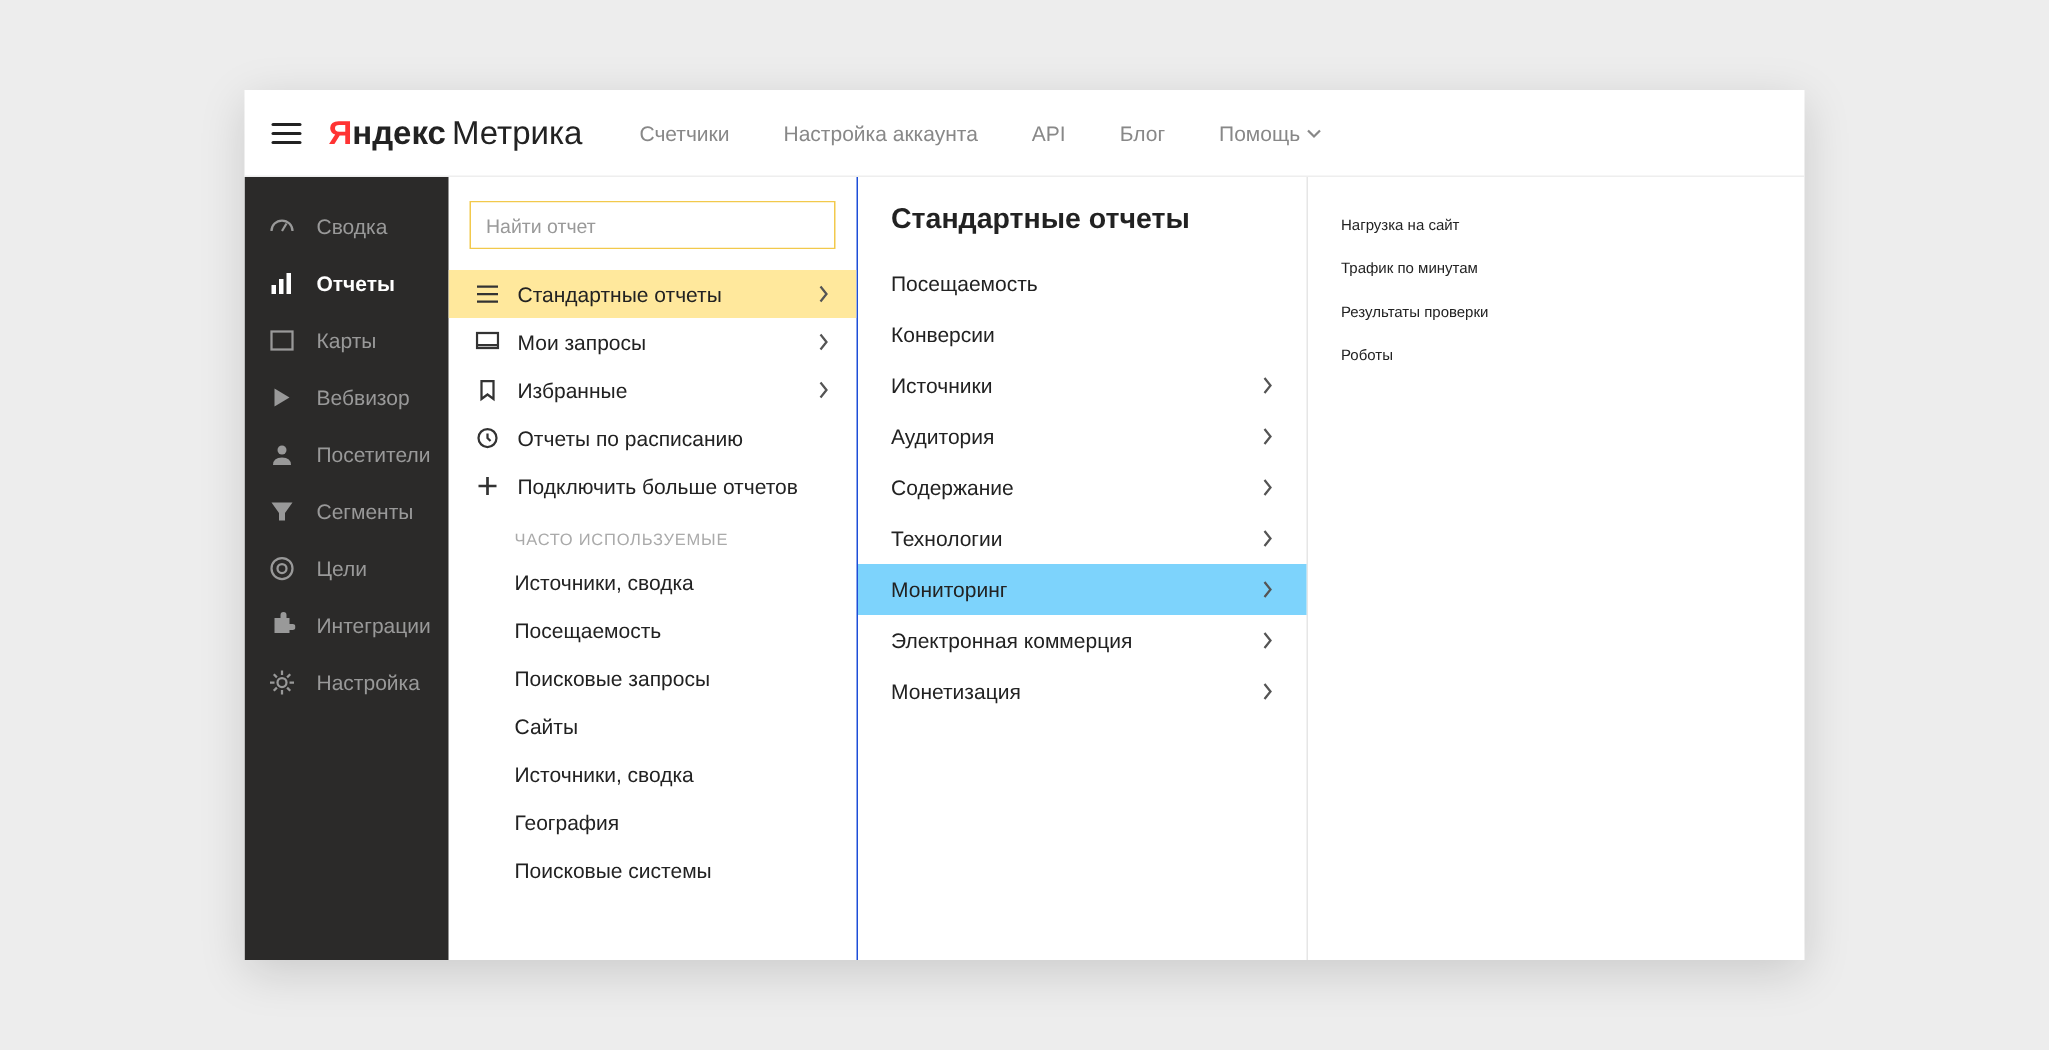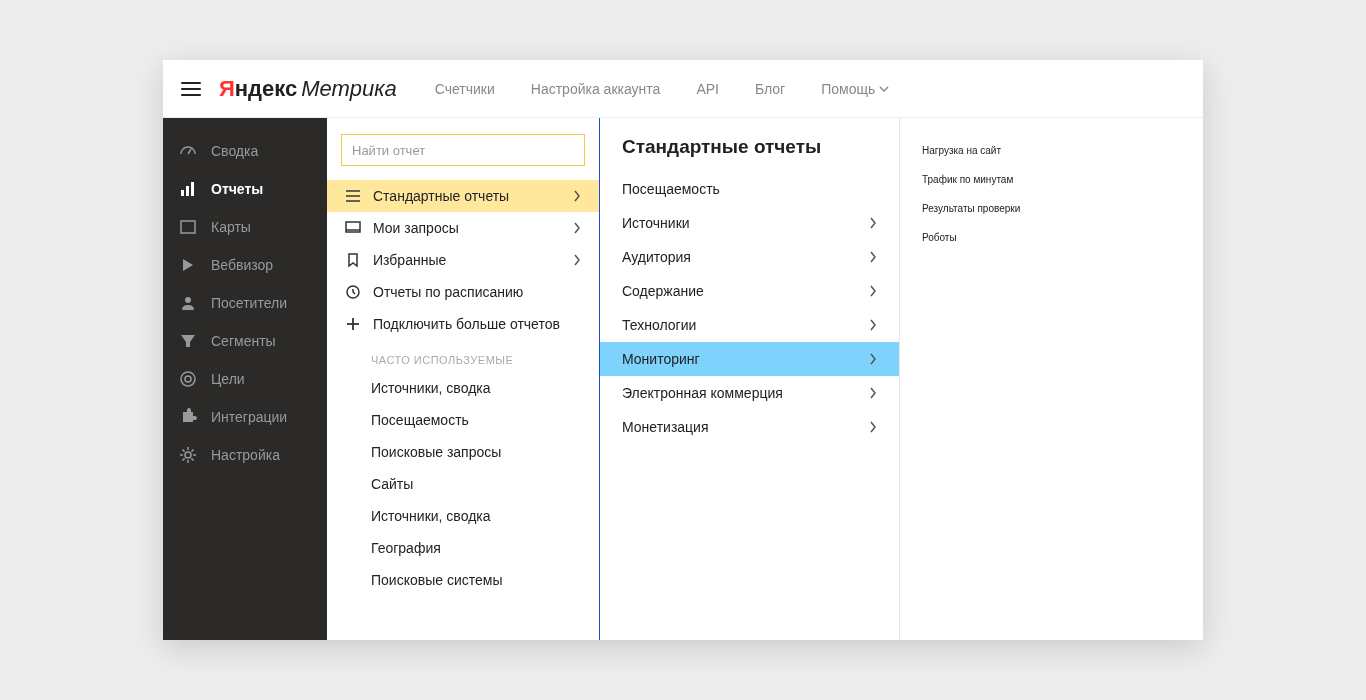--- a/index.html
+++ b/index.html
@@ -38,33 +38,33 @@
   cursor: pointer;
 }
 .hamburger span {
   height: 2px;
   background: #222;
   border-radius: 1px;
 }
 .logo { font-size: 22px; font-weight: 400; color: #222; margin-right: 38px; }
 .logo .brand-ya { color: #f33; font-weight: 700; }
 .logo .brand-rest { color: #222; font-weight: 700; }
-.logo .product { font-weight: 300; margin-left: 4px; font-style: italic; }
+.logo .product { font-weight: 300; margin-left: 4px; }
 .top-nav { display: flex; gap: 36px; }
 .top-nav-item {
   font-size: 14px;
   color: #888;
   cursor: pointer;
   display: flex;
   align-items: center;
 }
 .top-nav-item .chev { margin-left: 4px; }
 .body-area { display: flex; flex: 1; min-height: 0; }
 .sidebar {
-  width: 164px;
+  width: 136px;
   background: #2b2a29;
   display: flex;
   flex-direction: column;
   padding-top: 14px;
   flex-shrink: 0;
 }
 .sidebar-item {
   display: flex;
   align-items: center;
   padding: 10px 16px;
@@ -345,20 +345,23 @@
         </div>
     </div>
 
     <div class="categories-panel">
       <div class="cat-title">Стандартные отчеты</div>
       <div id="cat-list">
           <div class="cat-item">
             <span>Посещаемость</span>
           </div>
           <div class="cat-item">
+            <span>Конверсии</span>
+          </div>
+          <div class="cat-item">
             <span>Источники</span>
             <span class="chev-right">
               <svg width="8" height="12" viewBox="0 0 8 12">
                 <path d="M2 1 L6 6 L2 11" stroke="#555" stroke-width="1.5" fill="none"></path>
               </svg>
             </span>
           </div>
           <div class="cat-item">
             <span>Аудитория</span>
             <span class="chev-right">

